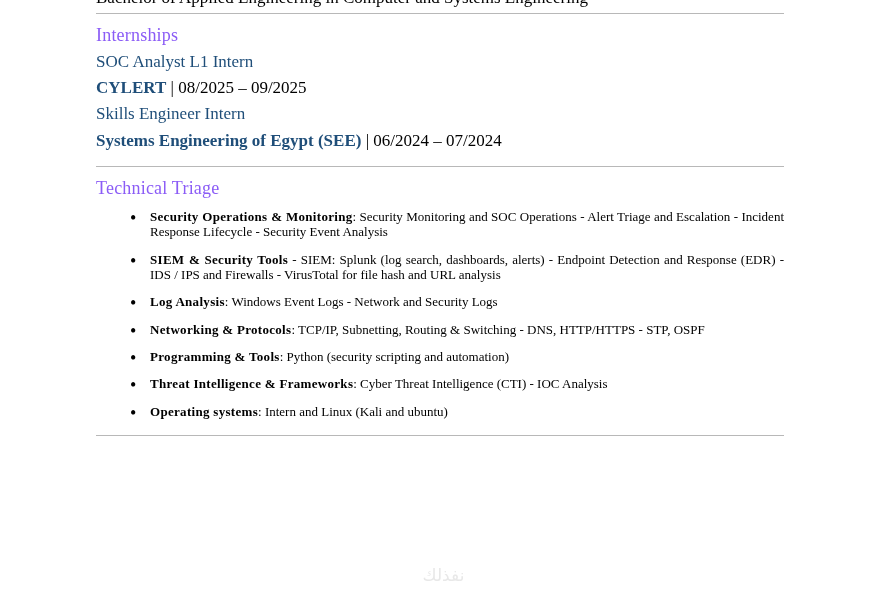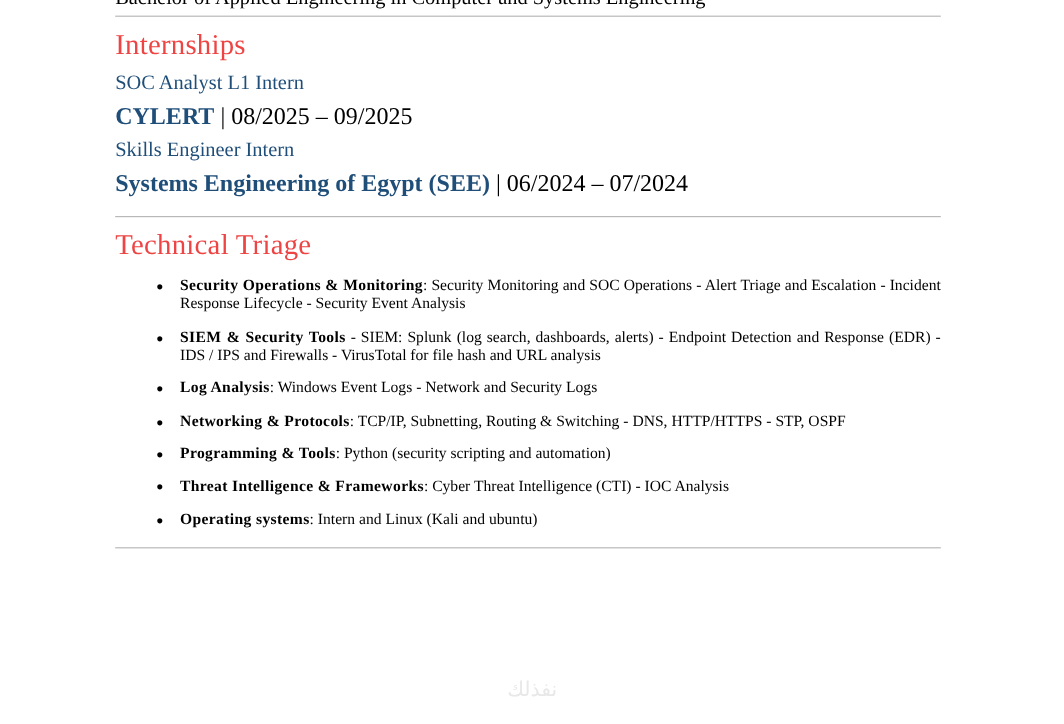--- a/index.html
+++ b/index.html
@@ -30,37 +30,37 @@
     border: 0;
     border-top: 1px solid #b8b8b8;
     margin: 0;
     height: 0;
   }
   .rule-top {
     margin-top: 13px;
   }
   .section-title {
     font-family: "Liberation Serif", serif;
-    font-size: 24px;
-    color: #ef4444;
+    font-size: 18px;
+    color: #8b5cf6;
     margin: 11px 0 2px 0;
     line-height: 1.15;
     font-weight: normal;
     letter-spacing: 0.2px;
   }
   .job-title {
     font-family: "Liberation Serif", serif;
     font-size: 17px;
     color: #1f4e79;
     margin: 6px 0 0 0;
     font-weight: normal;
     line-height: 1.2;
   }
   .job-meta {
-    font-size: 20px;
+    font-size: 17px;
     color: #000000;
     margin: 6px 0 0 0;
     line-height: 1.2;
   }
   .job-meta .company {
     color: #1f4e79;
     font-weight: bold;
   }
   .rule-mid {
     margin-top: 15px;

